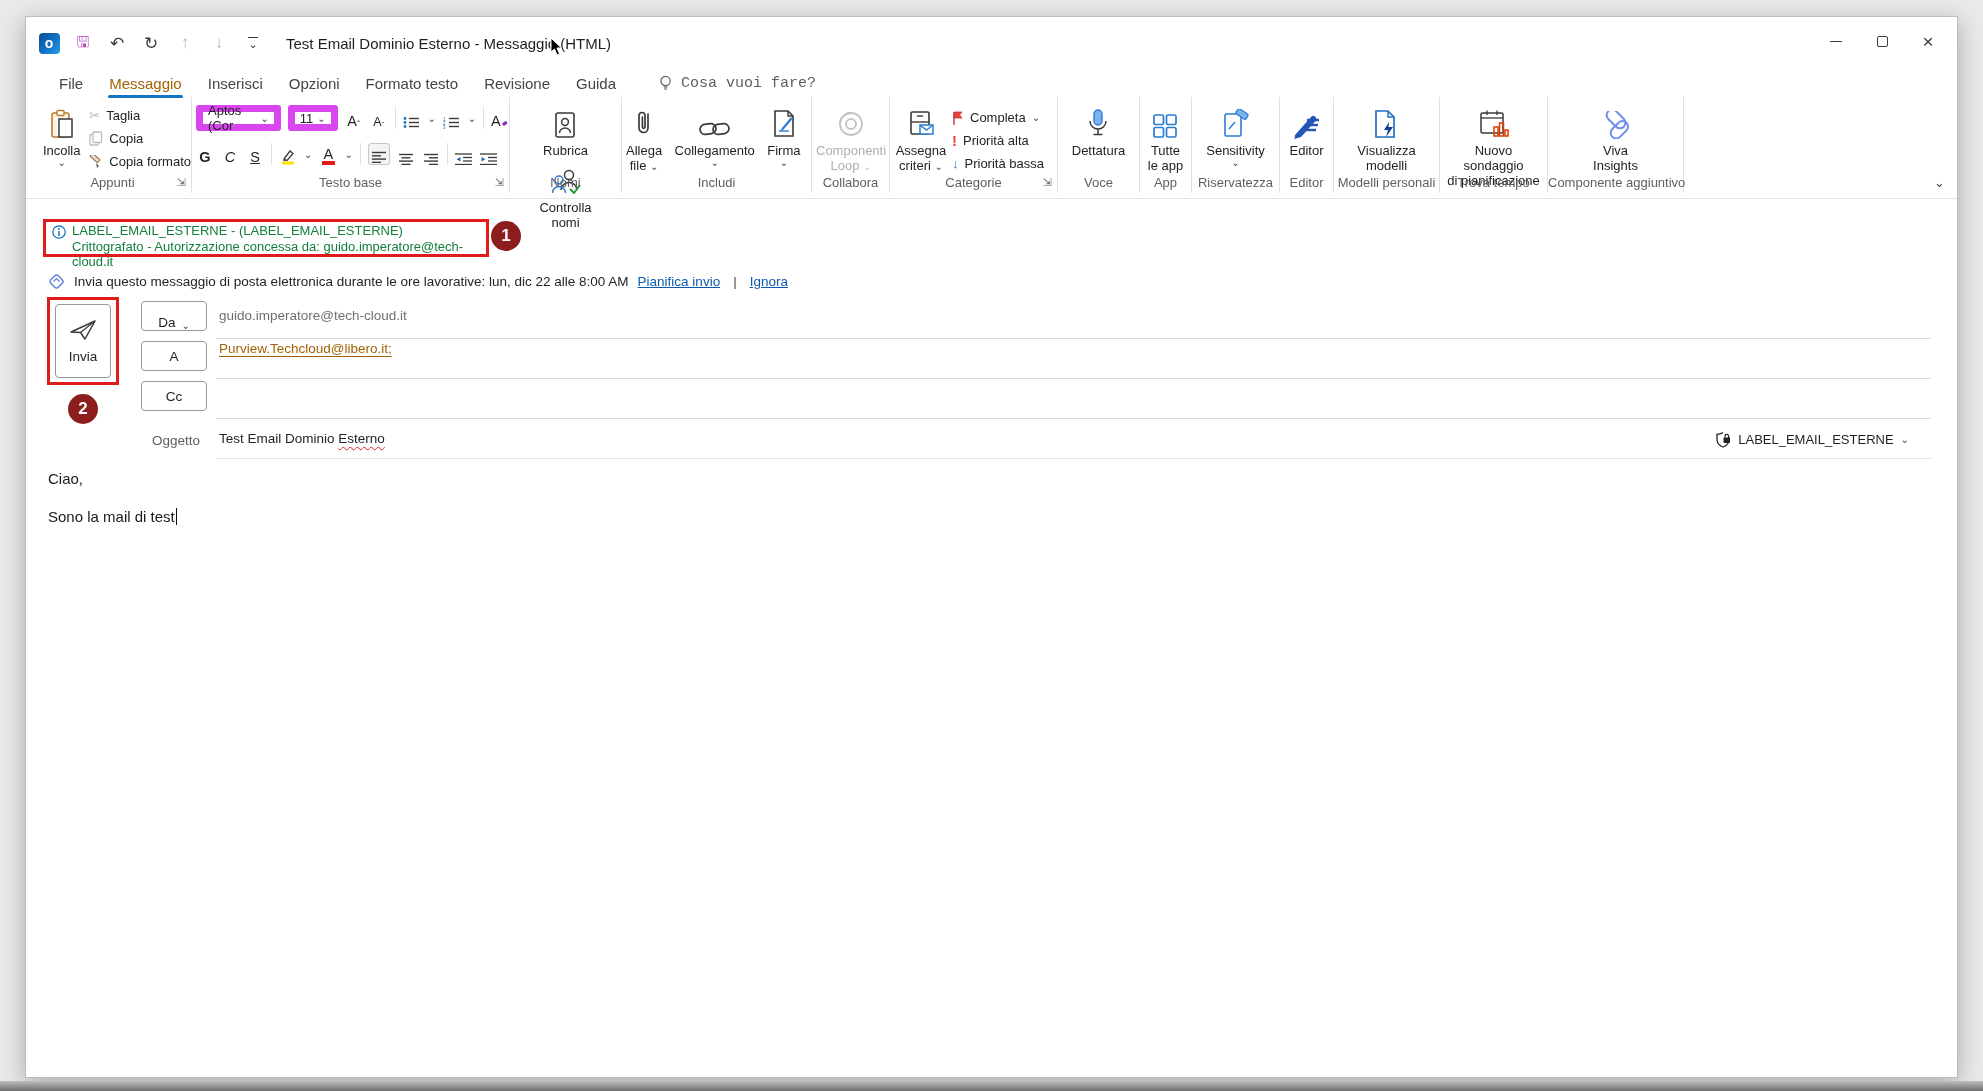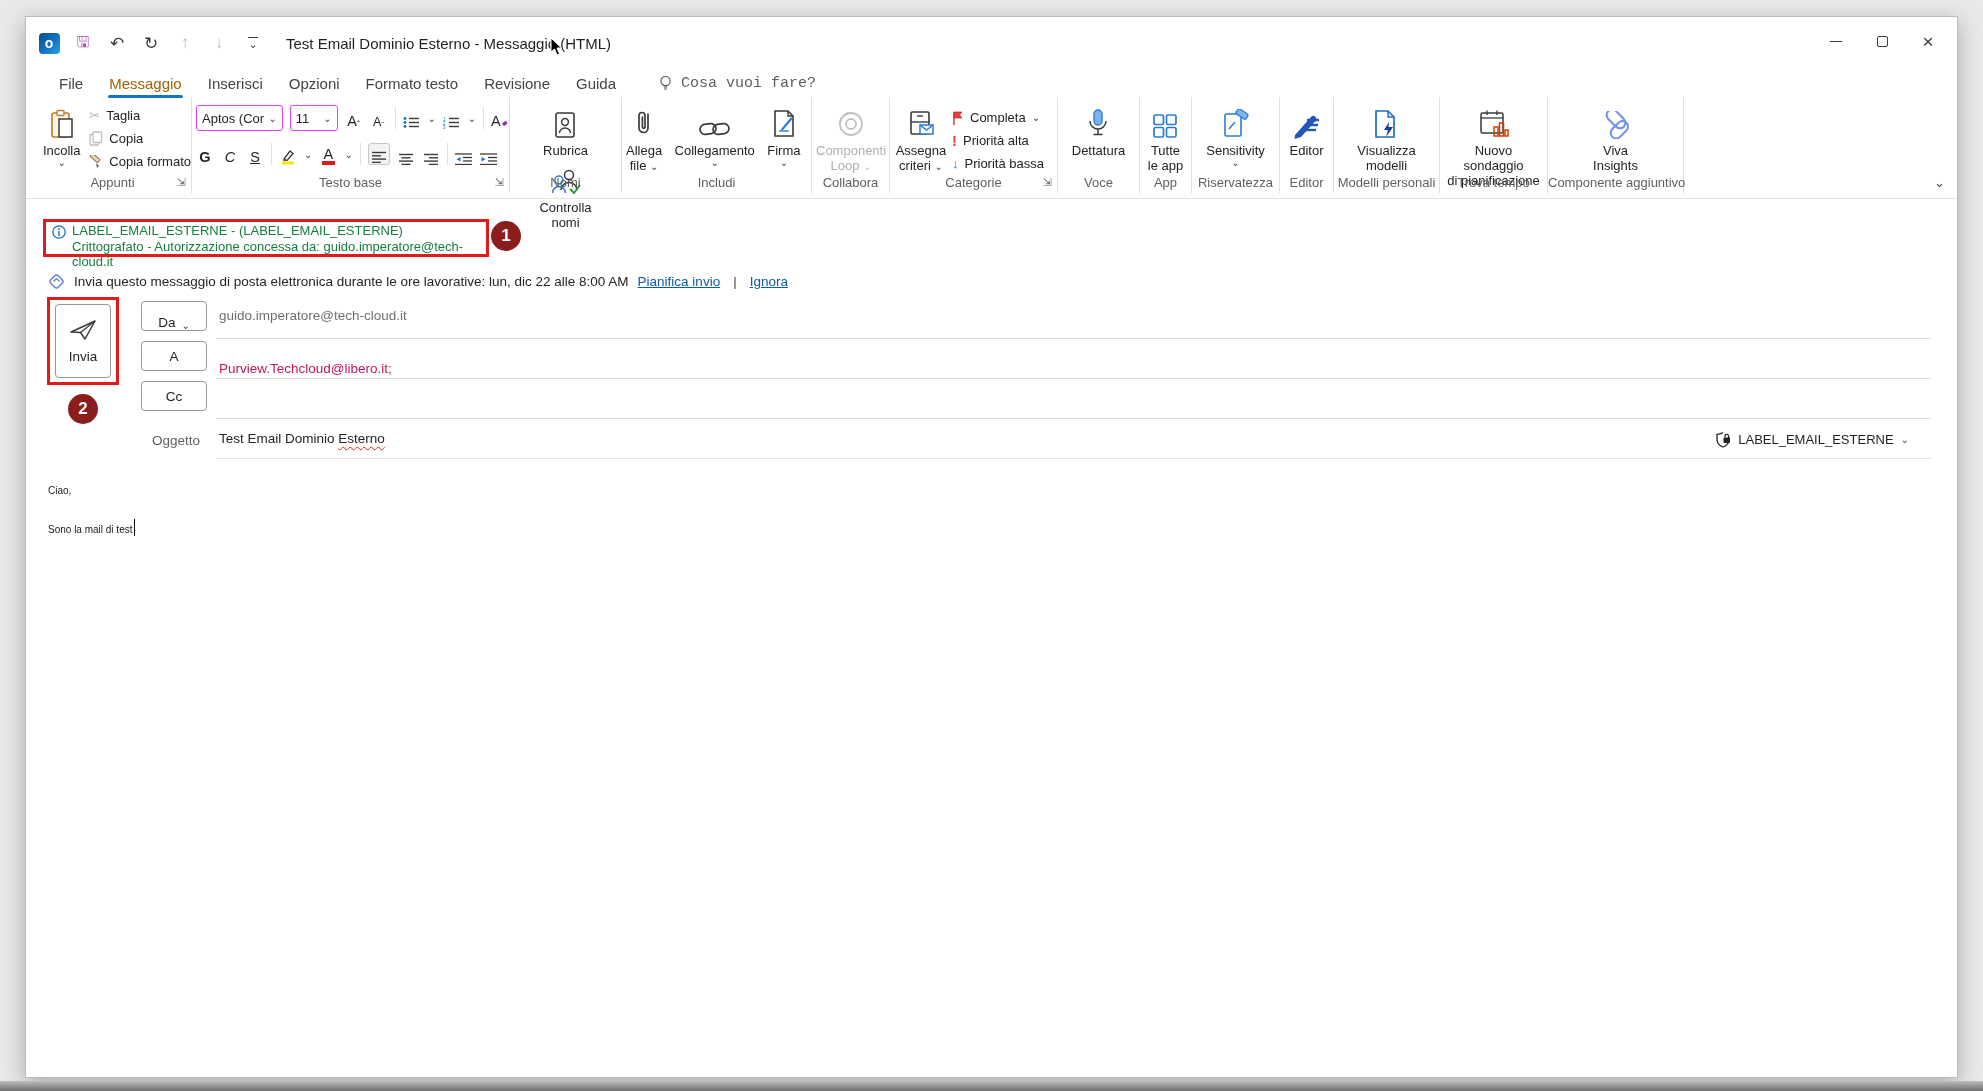--- a/index.html
+++ b/index.html
@@ -43,21 +43,21 @@
   .rg { position:relative; border-right:1px solid #e0e0e0; padding-top:6px; height:96px; flex:0 0 auto; }
   .rg-label { position:absolute; bottom:3px; left:0; right:0; text-align:center; font-size:13px; color:#5f5f5f; white-space:nowrap; }
   .launcher { position:absolute; bottom:4px; right:5px; font-size:11px; color:#5f5f5f; }
   .bb { display:inline-flex; flex-direction:column; align-items:center; justify-content:flex-start; vertical-align:top;
     font-size:13px; color:#242424; line-height:15px; text-align:center; padding:2px 4px; }
   .bb .ic { height:34px; display:flex; align-items:flex-end; justify-content:center; margin-bottom:4px; }
   .chev { font-size:10px; color:#444; line-height:9px; }
   .dis2 { color:#b0b0b0; }
   .smallstack { display:flex; flex-direction:column; justify-content:flex-start; gap:2px; }
   .smi { display:flex; align-items:center; gap:6px; font-size:13px; color:#242424; height:21px; white-space:nowrap; }
-  .combo { height:26px; border:1px solid #d946ef; border-radius:3px; display:inline-flex; align-items:center;
+  .combo { height:26px; border:7px solid #d946ef; border-radius:3px; display:inline-flex; align-items:center;
     padding:0 5px; font-size:13px; color:#1f1f1f; gap:4px; background:#fff; }
   .trow { display:flex; align-items:center; gap:7px; height:30px; padding-left:4px; }
   .tbtn { display:inline-flex; align-items:flex-end; justify-content:center; min-width:18px; height:22px; font-size:14.5px; }
   .selbox { border:1px solid #c6c6c6; background:#f3f3f3; border-radius:3px; padding:1px 3px; }
   .vsep { width:1px; height:22px; background:#e0e0e0; }
   .ribbon-collapse { position:absolute; right:12px; bottom:8px; font-size:13px; color:#444; }
 
   
   .infobox { position:absolute; left:17px; top:202px; width:446px; height:38px; border:3px solid #e01b1b;
     display:flex; align-items:flex-start; padding:1px 6px; gap:6px; }
@@ -76,21 +76,21 @@
     background:#fff; display:flex; align-items:center; justify-content:center; gap:6px; font-size:13.5px; color:#242424; }
   .fieldline { position:absolute; left:190px; right:26px; height:1px; background:#d9d9d9; }
   .fieldval { position:absolute; left:193px; font-size:13.5px; }
   .subjline { position:absolute; left:190px; right:26px; height:1px; background:#e3e3e3; }
   .ogg-label { position:absolute; left:126px; top:416px; font-size:13.5px; color:#5f5f5f; }
   .subject { position:absolute; left:193px; top:414px; font-size:13.5px; color:#242424; }
   .sq { text-decoration:underline wavy #e02020 1px; text-underline-offset:3px; }
   .label-chip { position:absolute; right:48px; top:409px; height:26px; display:flex; align-items:center; gap:7px; font-size:13px; color:#1f1f1f; }
 
   
-  .mailbody { position:absolute; left:22px; top:464px; font-size:10px; color:#1a1a1a; line-height:20px; }
+  .mailbody { position:absolute; left:22px; top:452px; font-size:15px; color:#1a1a1a; line-height:20px; }
   .mailbody .bline { margin-bottom:18px; }
   .caret { display:inline-block; width:1.5px; height:17px; background:#111; vertical-align:-3px; margin-left:1px; }
 
   .cursor-arrow { position:absolute; left:524px; top:20px; }
   svg { display:block; }
 </style>
 </head>
 <body>
 
 <div class="win">
@@ -574,21 +574,21 @@
   <div class="fieldbtn" style="top:284px;align-items:flex-end;">
     <span>Da</span>
     <span class="chev">⌄</span>
   </div>
   <div class="fieldval" style="top:291px; color:#707070;">guido.imperatore@tech-cloud.it</div>
   <div class="fieldline" style="top:321px;"></div>
 
   <div class="fieldbtn" style="top:324px;">
     <span>A</span>
   </div>
-  <div class="fieldval" style="top:344px; color:#be185d; text-underline-offset:3px;">Purview.Techcloud@libero.it;</div>
+  <div class="fieldval" style="top:324px; color:#a16207; text-decoration:underline; text-underline-offset:3px;">Purview.Techcloud@libero.it;</div>
   <div class="fieldline" style="top:361px;"></div>
 
   <div class="fieldbtn" style="top:364px;">
     <span>Cc</span>
   </div>
   <div class="fieldline" style="top:401px;"></div>
 
   <div class="ogg-label">Oggetto</div>
   <div class="subject">
     <span>Test Email Dominio </span><span class="sq">Esterno</span>

